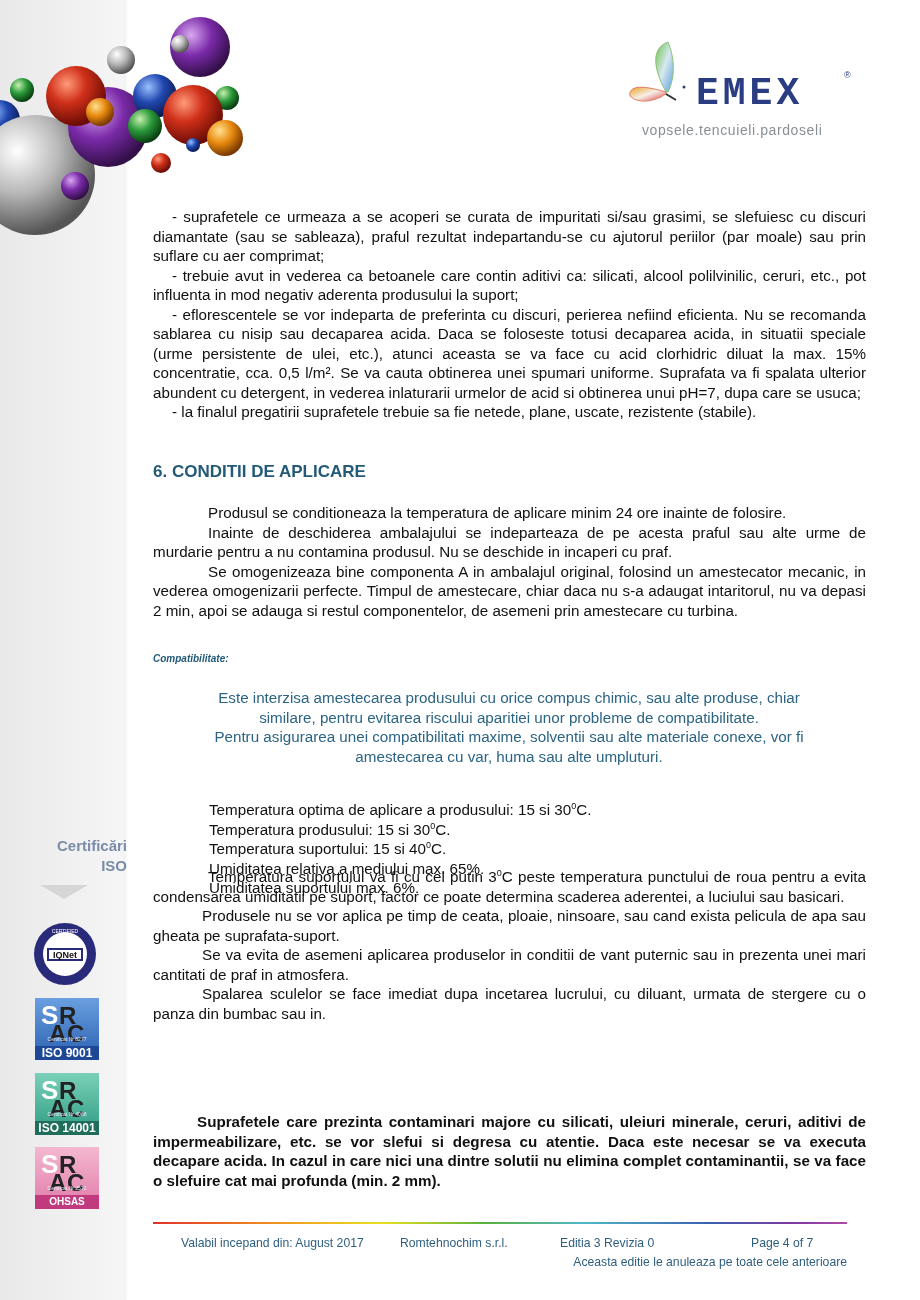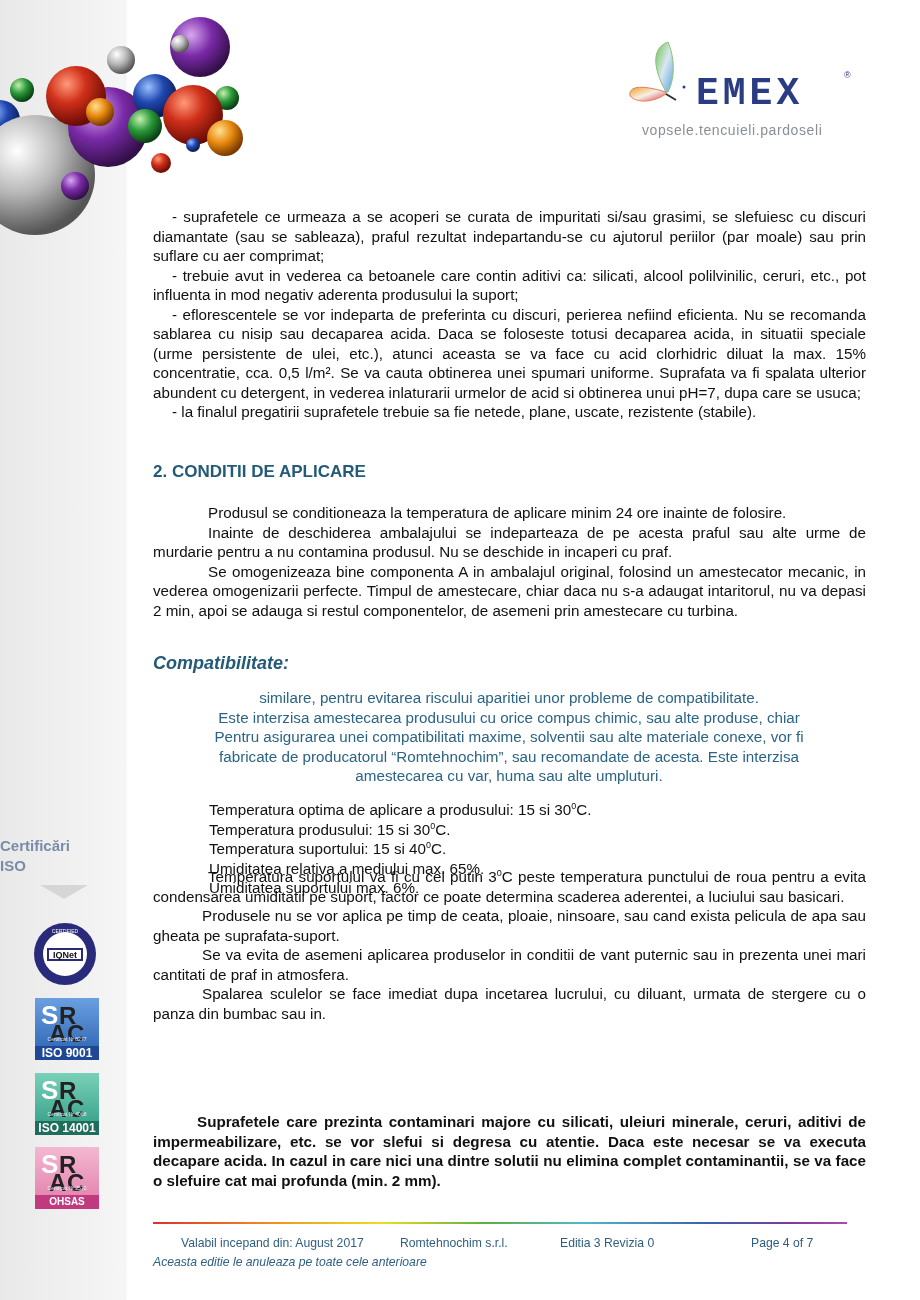--- a/index.html
+++ b/index.html
@@ -16,37 +16,37 @@
   .logo-reg { position:absolute; left:222px; top:34px; font-size:9px; color:#2a3d82; }
   .logo-tag { position:absolute; left:20px; top:86px; font-size:14px; letter-spacing:0.6px; color:#8a8f96; }
   .butterfly { position:absolute; left:0; top:0; }
 
   .content { position:absolute; left:153px; top:207px; width:713px; font-size:15.2px; line-height:19.5px; }
   .content p { margin:0; text-align:justify; }
   .ind1 { text-indent:19px; }
   .ind2 { text-indent:55px; }
   .h5 { position:absolute; left:153px; top:462px; font-weight:bold; font-size:17px; color:#225a78; }
   .compat-title { position:absolute; left:153px; top:653px; font-weight:bold; font-style:italic;
-                  font-size:18px; color:#225a78; }
+                  font-size:10px; color:#225a78; }
   .compat-body { position:absolute; left:163px; top:688px; width:692px; text-align:center;
                  font-size:15.2px; line-height:19.5px; color:#2b6484; }
   .conds { position:absolute; left:209px; top:800px; font-size:15.2px; line-height:19.5px; }
   .block2 { position:absolute; left:153px; top:867px; width:713px; font-size:15.2px; line-height:19.5px; }
   .block2 p { margin:0; text-align:justify; }
   .bold-block { position:absolute; left:153px; top:1112px; width:713px; font-weight:bold;
                 font-size:15.2px; line-height:19.5px; text-align:justify; text-indent:44px; }
   sup { font-size:9px; vertical-align:6px; line-height:0; }
 
   .rainbow { position:absolute; left:153px; top:1222px; width:694px; height:2px;
              background:linear-gradient(to right,#e0302a 0%,#f0a020 20%,#e8e020 33%,#5ab040 48%,#50b8c8 62%,#3a60b0 80%,#7a3aa0 92%,#b04aa8 100%); }
   .footer-row { position:absolute; top:1236px; font-size:12.2px; color:#2f5f80; }
-  .footer-note { position:absolute; left:153px; width:694px; top:1255px; text-align:left;
-                 font-style:italic; font-size:12.2px; color:#2f5f80; }
-
-  .cert-title { position:absolute; left:0; top:836px; width:127px; text-align:left;
+  .footer-note { position:absolute; left:153px; width:694px; top:1255px; text-align:right;
+                 font-size:12.2px; color:#2f5f80; }
+
+  .cert-title { position:absolute; left:0; top:836px; width:127px; text-align:right;
                 font-weight:bold; font-size:15px; line-height:20px; color:#7a8ca8; }
   .cert-arrow { position:absolute; left:40px; top:885px; width:0; height:0;
                 border-left:24px solid transparent; border-right:24px solid transparent;
                 border-top:14px solid #d6d6d6; }
   .iqnet { position:absolute; left:33px; top:922px; width:64px; height:64px; }
   .srac { position:absolute; left:35px; width:64px; height:62px; overflow:hidden; }
   .srac .s1 { position:absolute; left:6px; top:2px; color:#ffffff; font-size:26px; font-weight:bold; }
   .srac .s2 { position:absolute; left:24px; top:4px; color:#222; font-size:24px; font-weight:bold; }
   .srac .s3 { position:absolute; left:14px; top:22px; color:#222; font-size:24px; font-weight:bold; }
   .srac .s4 { position:absolute; left:32px; top:22px; color:#222; font-size:24px; font-weight:bold; }
@@ -136,34 +136,33 @@
   <span class="logo-tag">vopsele.tencuieli.pardoseli</span>
 </div>
 
 <div class="content">
   <p class="ind1">- suprafetele ce urmeaza a se acoperi se curata de impuritati si/sau grasimi, se slefuiesc cu discuri diamantate (sau se sableaza), praful rezultat indepartandu-se cu ajutorul periilor (par moale) sau prin suflare cu aer comprimat;</p>
   <p class="ind1">- trebuie avut in vederea ca betoanele care contin aditivi ca: silicati, alcool polilvinilic, ceruri, etc., pot influenta in mod negativ aderenta produsului la suport;</p>
   <p class="ind1">- eflorescentele se vor indeparta de preferinta cu discuri, perierea nefiind eficienta. Nu se recomanda sablarea cu nisip sau decaparea acida. Daca se foloseste totusi decaparea acida, in situatii speciale (urme persistente de ulei, etc.), atunci aceasta se va face cu acid clorhidric diluat la max. 15% concentratie, cca. 0,5 l/m². Se va cauta obtinerea unei spumari uniforme. Suprafata va fi spalata ulterior abundent cu detergent, in vederea inlaturarii urmelor de acid si obtinerea unui pH=7, dupa care se usuca;</p>
   <p class="ind1">- la finalul pregatirii suprafetele trebuie sa fie netede, plane, uscate, rezistente (stabile).</p>
 </div>
 
-<div class="h5">2. CONDITII DE APLICARE</div>
+<div class="h5">6. CONDITII DE APLICARE</div>
 
 <div class="content" style="top:503px;">
   <p class="ind2">Produsul se conditioneaza la temperatura de aplicare minim 24 ore inainte de folosire.</p>
   <p class="ind2">Inainte de deschiderea ambalajului se indeparteaza de pe acesta praful sau alte urme de murdarie pentru a nu contamina produsul. Nu se deschide in incaperi cu praf.</p>
   <p class="ind2">Se omogenizeaza bine componenta A in ambalajul original, folosind un amestecator mecanic, in vederea omogenizarii perfecte. Timpul de amestecare, chiar daca nu s-a adaugat intaritorul, nu va depasi 2 min, apoi se adauga si restul componentelor, de asemeni prin amestecare cu turbina.</p>
 </div>
 
 <div class="compat-title">Compatibilitate:</div>
 <div class="compat-body">
+  <div>Este interzisa amestecarea produsului cu orice compus chimic, sau alte produse, chiar</div>
   <div>similare, pentru evitarea riscului aparitiei unor probleme de compatibilitate.</div>
-  <div>Este interzisa amestecarea produsului cu orice compus chimic, sau alte produse, chiar</div>
   <div>Pentru asigurarea unei compatibilitati maxime, solventii sau alte materiale conexe, vor fi</div>
-  <div>fabricate de producatorul “Romtehnochim”, sau recomandate de acesta. Este interzisa</div>
   <div>amestecarea cu var, huma sau alte umpluturi.</div>
 </div>
 
 <div class="conds">
   <div><span>Temperatura optima de aplicare a produsului: 15 si 30</span><sup>0</sup><span>C.</span></div>
   <div><span>Temperatura produsului: 15 si 30</span><sup>0</sup><span>C.</span></div>
   <div><span>Temperatura suportului: 15 si 40</span><sup>0</sup><span>C.</span></div>
   <div><span>Umiditatea relativa a mediului max. 65%.</span></div>
   <div><span>Umiditatea suportului max. 6%.</span></div>
 </div>

